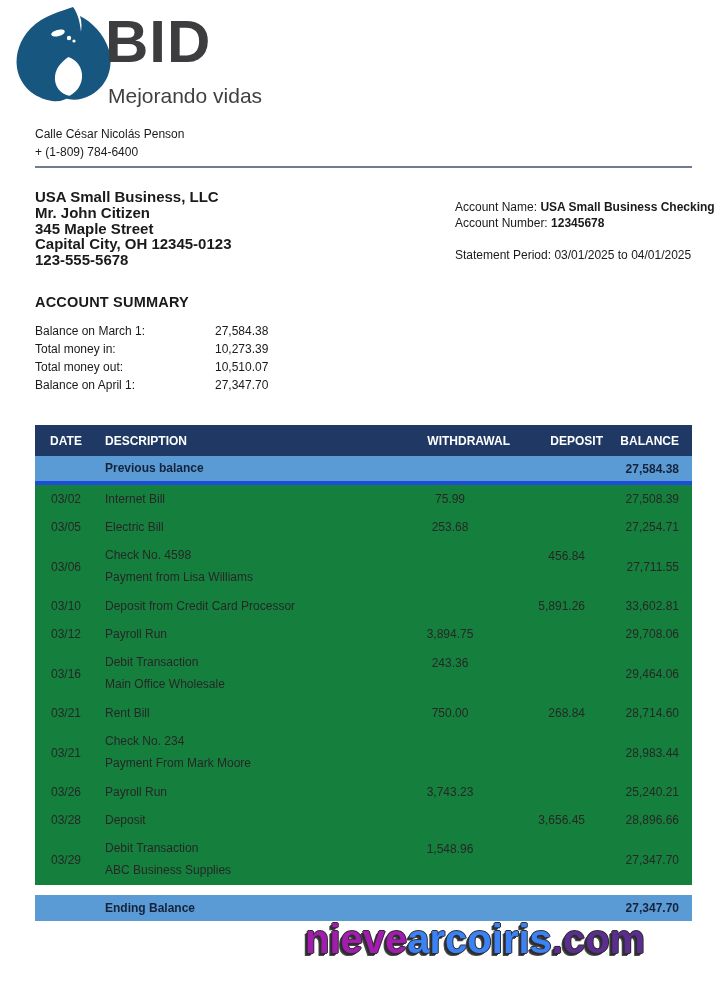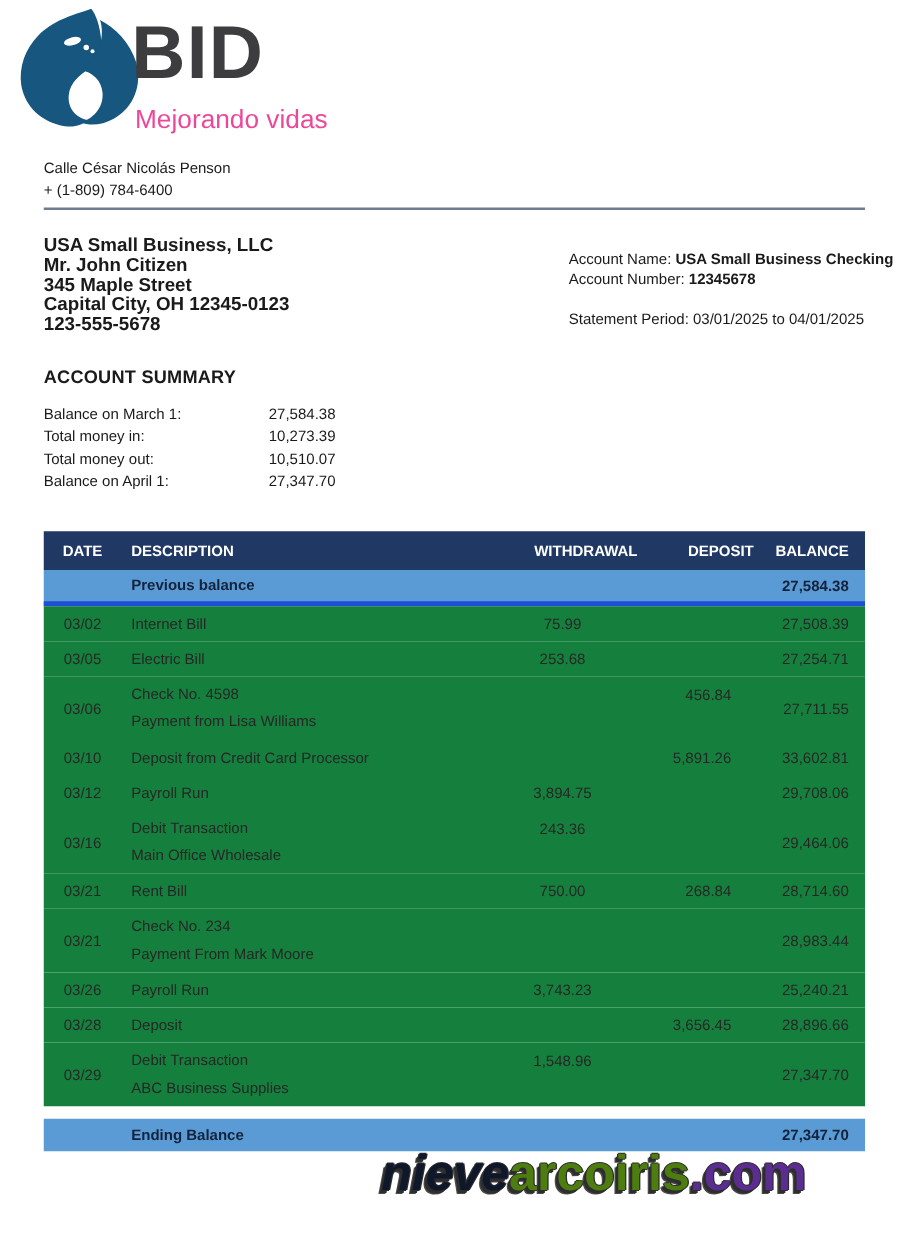--- a/index.html
+++ b/index.html
@@ -9,21 +9,21 @@
     position:relative; overflow:hidden;
   }
   .page { position:relative; width:720px; height:1000px; }
 
   
   .logo-mark { position:absolute; left:14px; top:6px; width:104px; height:96px; }
   .brand-name {
     position:absolute; left:105px; top:12px;
     font-size:60px; font-weight:bold; color:#3d3d3f; letter-spacing:1px; line-height:1;
   }
-  .brand-tagline { position:absolute; left:108px; top:84px; font-size:21px; color:#ec4899; }
+  .brand-tagline { position:absolute; left:108px; top:84px; font-size:21px; color:#404040; }
 
   .bank-address { position:absolute; left:35px; top:125px; font-size:12px; line-height:18px; color:#1a1a1a; }
 
   .divider { position:absolute; left:35px; top:166px; width:657px; height:2px; background:#6f7d90; }
 
   
   .customer-block { position:absolute; left:35px; top:189px; font-size:15px; font-weight:bold; line-height:15.8px; }
   .account-block  { position:absolute; left:455px; top:200px; font-size:12px; line-height:15.5px; }
   .account-block .val { font-weight:bold; }
   .statement-period { margin-top:17px; }
@@ -59,22 +59,22 @@
   .row.double .cell-wd, .row.double .cell-dep { align-self:start; padding-top:8px; }
 
   
   .watermark {
     position:absolute; left:305px; top:917px;
     font-size:40px; font-weight:bold; white-space:nowrap;
     text-shadow:
       1px 0 0 #2e2e2e, -1px 0 0 #2e2e2e, 0 1px 0 #2e2e2e, 0 -1px 0 #2e2e2e,
       -2px 2px 0 #2e2e2e, -3px 3px 0 #4a4a4a;
   }
-  .wm1 { color:#0f172a;font-style:italic; }
-  .wm2 { color:#4d7c0f; }
+  .wm1 { color:#a21caf; }
+  .wm2 { color:#3b82f6; }
   .wm3 { color:#5c2d91; }
 </style>
 </head>
 <body>
 
 <div class="page">
 
   <svg class="logo-mark" viewBox="0 0 104 96" xmlns="http://www.w3.org/2000/svg">
     <path fill="#17567e" d="M59,1 C48,5 30,9 17,22 C6,33 1,48 3,62 C6,80 20,92 38,95 C46,96 52,94 56,90 C46,88 40,80 41,70 C42,60 50,54 57,49 C64,44 68,36 67,26 C66,15 63,6 59,1 Z"></path>
     <path fill="#17567e" d="M66,10 C78,16 90,28 95,44 C100,62 93,80 77,89 C68,94 58,95 51,92 C62,88 69,79 68,68 C67,58 60,52 51,50 C58,45 64,38 66,30 C68,23 68,16 66,10 Z"></path>

